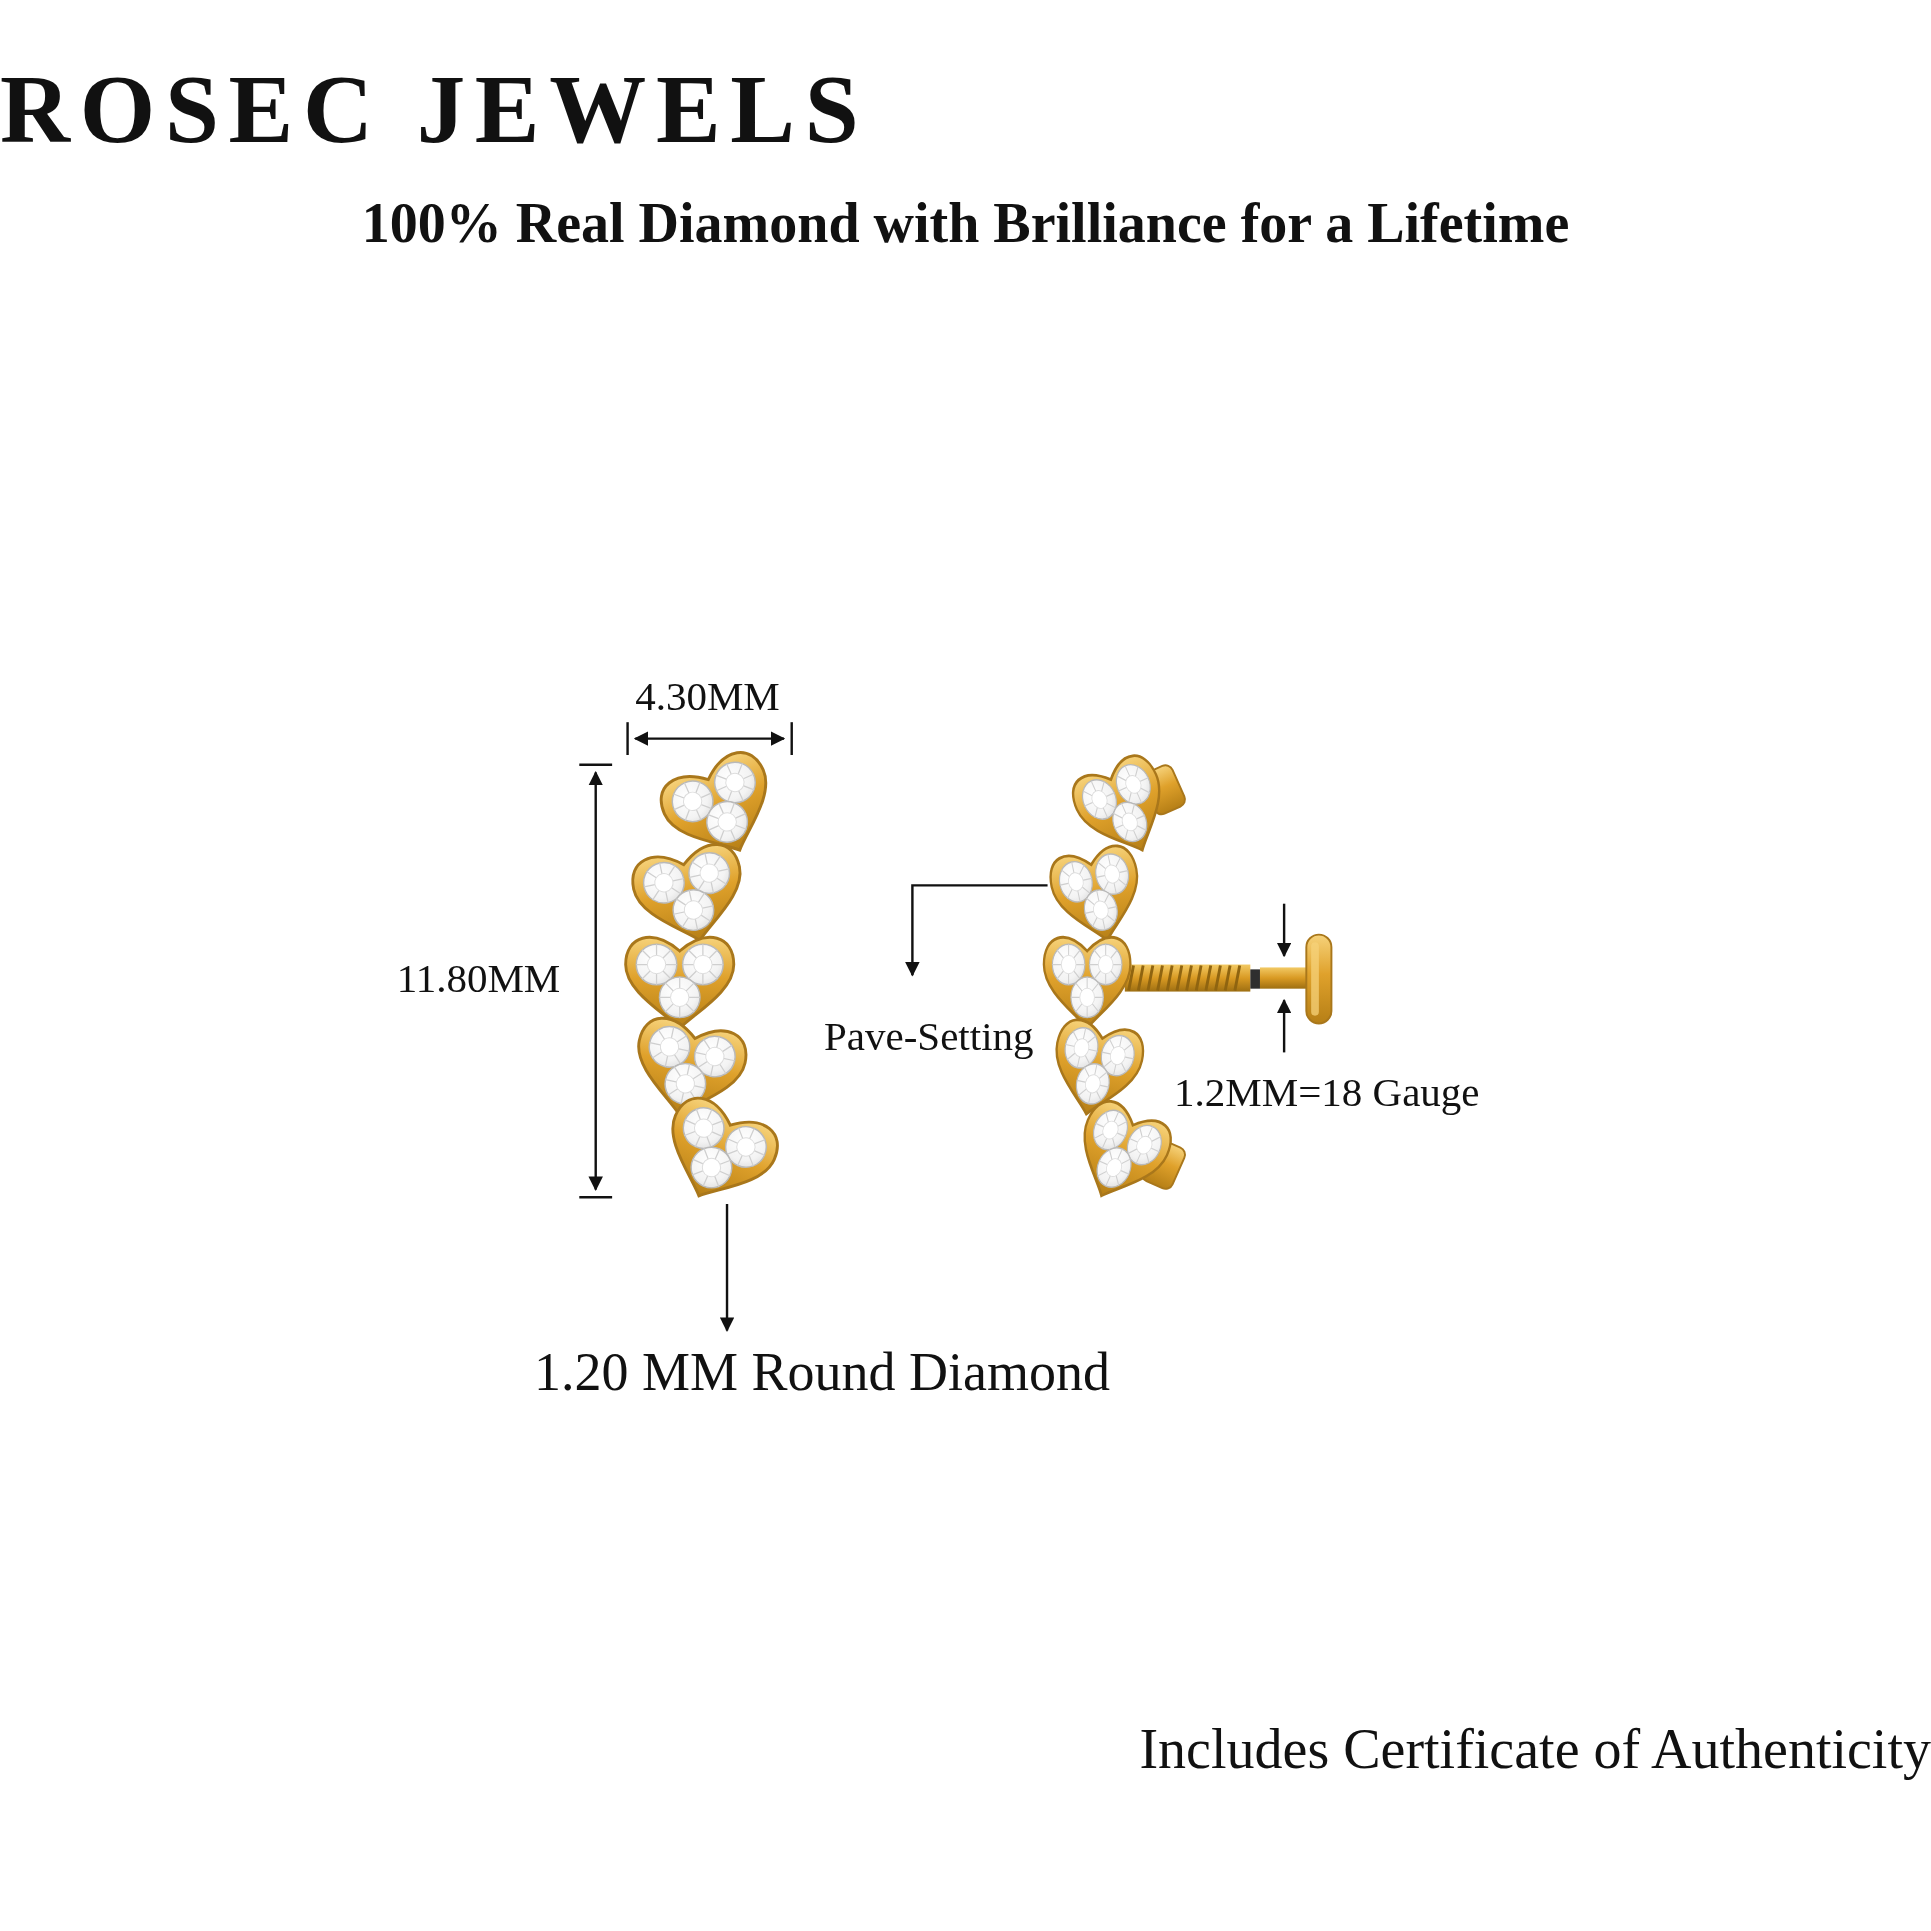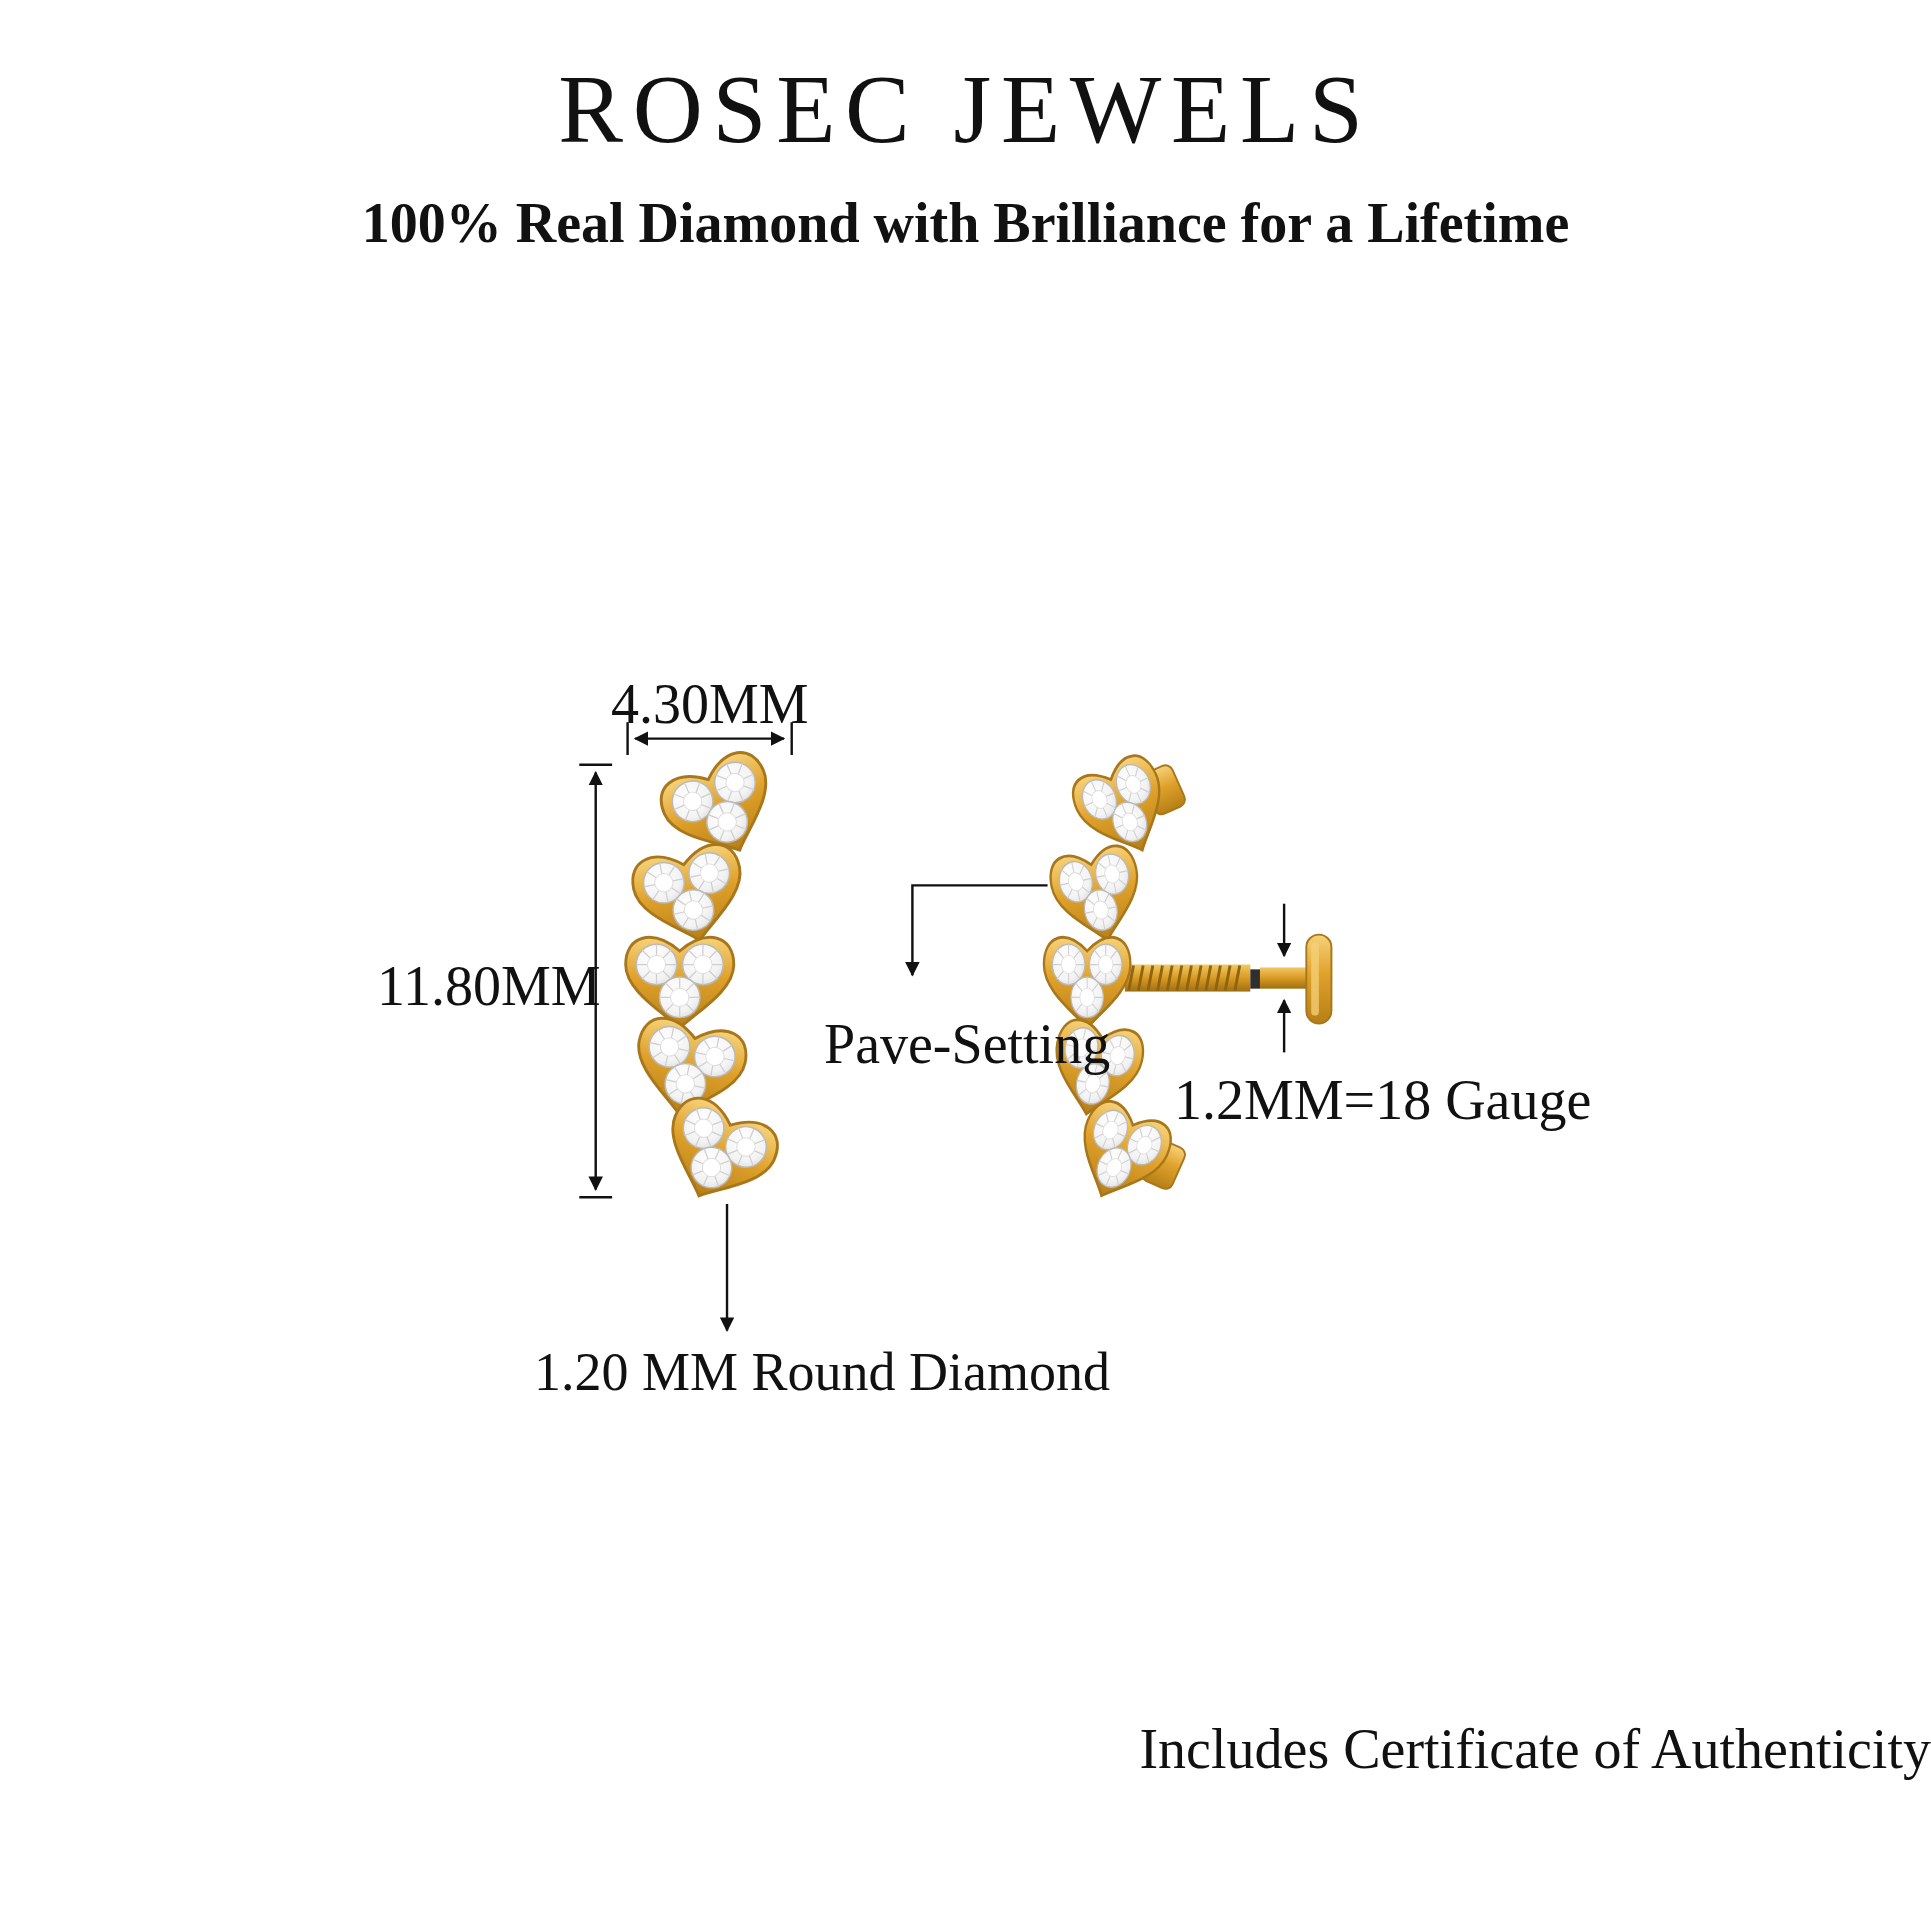--- a/index.html
+++ b/index.html
@@ -8,29 +8,29 @@
     background:#ffffff;
     font-family:"Liberation Serif", serif;
     color:#111111;
     overflow:hidden;
   }
   .stage { position:relative; width:1931px; height:1931px; background:var(--background,#fff); }
   svg.art { position:absolute; left:0; top:0; }
 
   .brand {
     position:absolute; top:54px; left:0; width:100%;
-    text-align:center; font-size:97px; font-weight:400;
+    text-align:left; font-size:97px; font-weight:700;
     letter-spacing:9.7px; color:var(--text,#111);
   }
   .tagline {
     position:absolute; top:191px; left:0; width:100%;
     text-align:center; font-size:56px; font-weight:700;
     color:var(--text,#111);
   }
-  .label { position:absolute; font-size:56px; color:var(--text,#111); white-space:nowrap; }
+  .label { position:absolute; font-size:41px; color:var(--text,#111); white-space:nowrap; }
   .width-label  { top:672px;  left:611px; width:193px; text-align:center; }
   .height-label { top:954px;  left:377px; width:203px; text-align:center; }
   .pave-label   { top:1012px; left:824px; }
   .gauge-label  { top:1068px; left:1174px; }
   .diamond-note { position:absolute; top:1340px; left:534px; font-size:54px; line-height:1.2; color:var(--text,#111); }
   .footer-note  {
     position:absolute; top:1717px; left:0; width:100%;
     text-align:right; font-size:56px; color:var(--text,#111);
   }
 </style>

